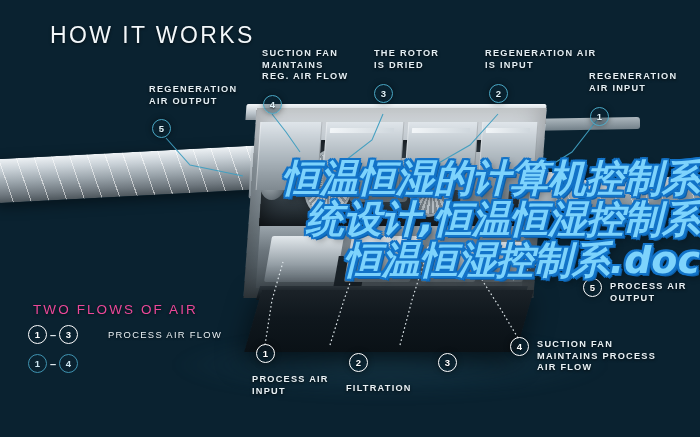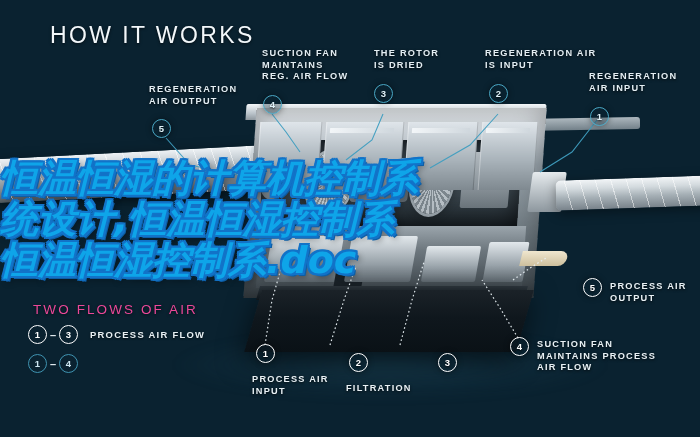--- a/index.html
+++ b/index.html
@@ -229,33 +229,33 @@
     width:19px;height:19px;border-radius:50%;
     border:1.4px solid #ffffff;
     display:flex;align-items:center;justify-content:center;
     font-size:9.5px;font-weight:700;color:#fff;
   }
   .lg-badge.teal{border-color:#3f93b0;color:#cfe7f1;}
   .lg-dash{
     width:12px;text-align:center;color:#e6eef2;font-size:11px;font-weight:700;
   }
   .lg-text{
-    margin-left:12px;font-size:9.4px;letter-spacing:1.3px;font-weight:700;color:#e8f0f4;
+    margin-left:30px;font-size:9.4px;letter-spacing:1.3px;font-weight:400;color:#e8f0f4;
     text-shadow:0 1px 2px rgba(0,0,0,.6);
   }
 
   
   .watermark{
     position:absolute;left:0;top:158px;width:700px;
-    text-align:left;
+    text-align:right;
     font-family:"DejaVu Sans","Liberation Sans",sans-serif;
     font-weight:700;font-style:italic;
     font-size:38px;line-height:41px;
     letter-spacing:0px;
-    color:#0ea5e9;
+    color:#7dd3fc;
     -webkit-text-stroke:0px;
     text-shadow:
       2px 0 0 #1273c8, -2px 0 0 #1273c8, 0 2px 0 #1273c8, 0 -2px 0 #1273c8,
       2px 2px 0 #1273c8, -2px 2px 0 #1273c8, 2px -2px 0 #1273c8, -2px -2px 0 #1273c8,
       3px 3px 0 #0d5ea6, 4px 4px 6px rgba(0,0,0,.45);
     pointer-events:none;
   }
   .watermark div{white-space:nowrap;}
 </style>
 </head>

